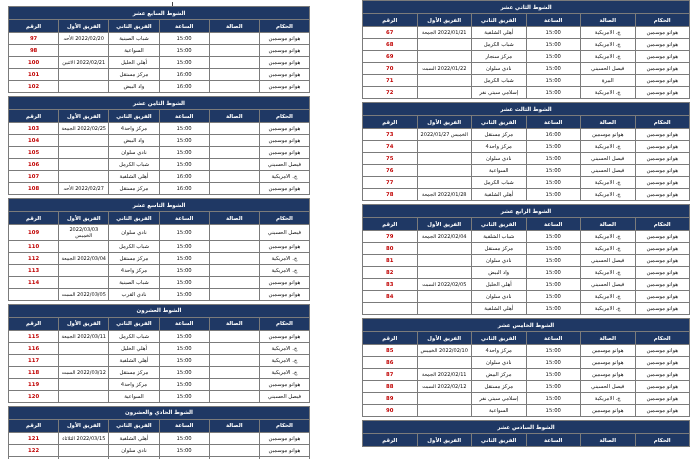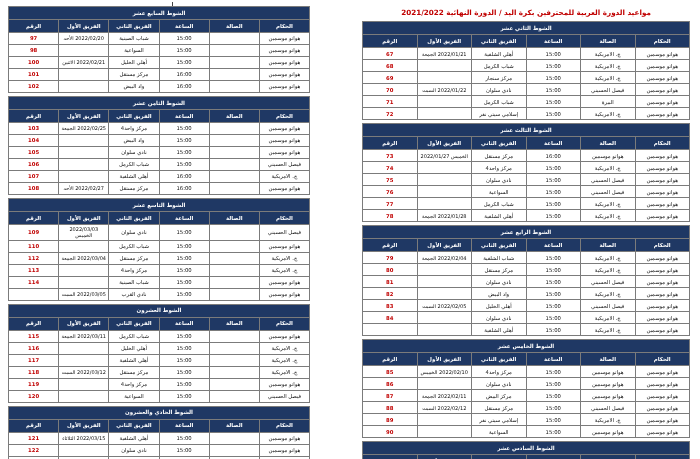--- a/index.html
+++ b/index.html
@@ -29,23 +29,20 @@
   .c-team1{width:20%;}
   .c-no{width:7%;}
 </style>
 </head>
 <body>
 
 <div class="page">
   <div class="ruler"></div>
 
   <div class="col col-left">
-    <div class="title-wrap">
-      <div class="doc-title">مواعيد الدورة العربية للمحترفين بكرة اليد / الدورة النهائية 2021/2022</div>
-    </div>
     <div class="tbl-wrap">
       <div id="left-tables">
           <table>
             <thead>
               <tr class="round">
                 <td colspan="6">الشوط الثاني عشر</td>
               </tr>
               <tr>
                 <th class="c-rank">الحكام</th>
                 <th class="c-hall">الصالة</th>

